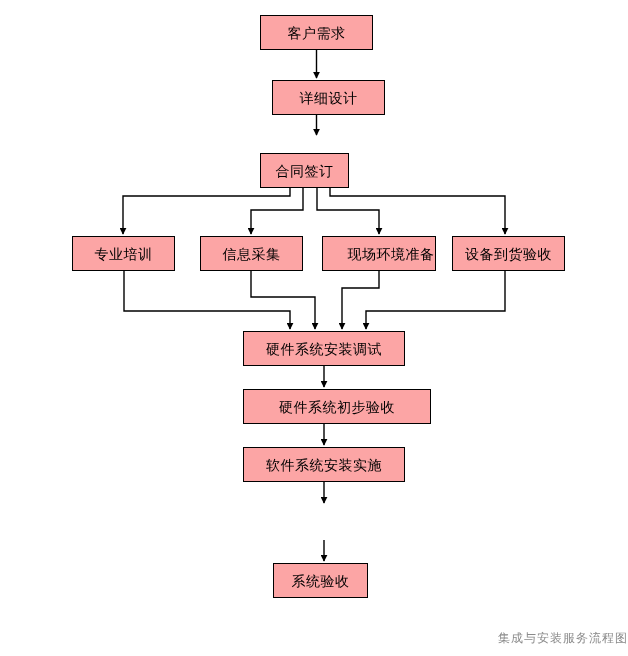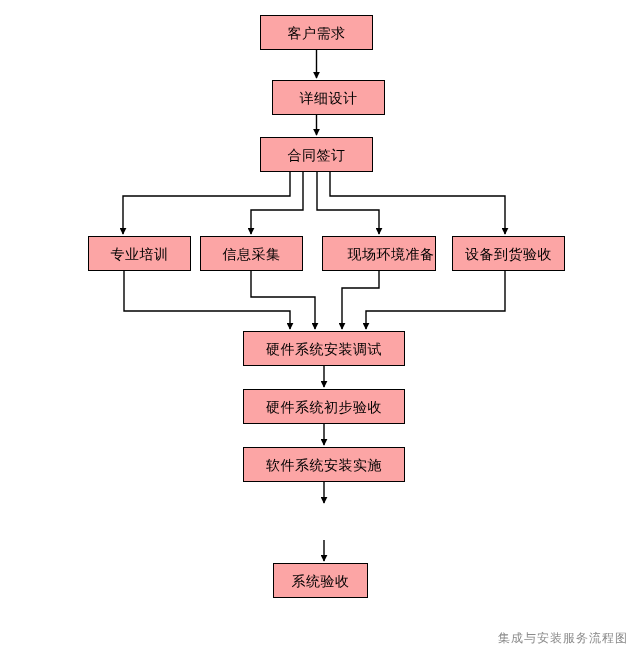--- a/index.html
+++ b/index.html
@@ -85,39 +85,39 @@
       <path d="M 324 540 L 324 561"></path>
     </g>
   </svg>
 
   <div class="node" style="left: 260px; top: 15px; width: 113px; height: 35px;">
       <span>客户需求</span>
     </div>
   <div class="node" style="left: 272px; top: 80px; width: 113px; height: 35px;">
       <span>详细设计</span>
     </div>
-  <div class="node" style="left: 260px; top: 137px; width: 113px; height: 35px;">
+  <div class="node" style="left: 260px; top: 153px; width: 89px; height: 35px;">
       <span>合同签订</span>
     </div>
-  <div class="node" style="left: 72px; top: 236px; width: 103px; height: 35px; margin-left: 16px;">
+  <div class="node" style="left: 72px; top: 236px; width: 103px; height: 35px;">
       <span>专业培训</span>
     </div>
   <div class="node" style="left: 200px; top: 236px; width: 103px; height: 35px;">
       <span>信息采集</span>
     </div>
   <div class="node" style="left: 322px; top: 236px; width: 114px; height: 35px; padding-left: 24px;">
       <span>现场环境准备</span>
     </div>
   <div class="node" style="left: 452px; top: 236px; width: 113px; height: 35px;">
       <span>设备到货验收</span>
     </div>
   <div class="node" style="left: 243px; top: 331px; width: 162px; height: 35px;">
       <span>硬件系统安装调试</span>
     </div>
-  <div class="node" style="left: 243px; top: 389px; width: 162px; height: 35px;">
+  <div class="node" style="left: 243px; top: 389px; width: 188px; height: 35px;">
       <span>硬件系统初步验收</span>
     </div>
   <div class="node" style="left: 243px; top: 447px; width: 162px; height: 35px;">
       <span>软件系统安装实施</span>
     </div>
   <div class="node" style="left: 273px; top: 563px; width: 95px; height: 35px;">
       <span>系统验收</span>
     </div>
 
   <div class="caption">集成与安装服务流程图</div>

